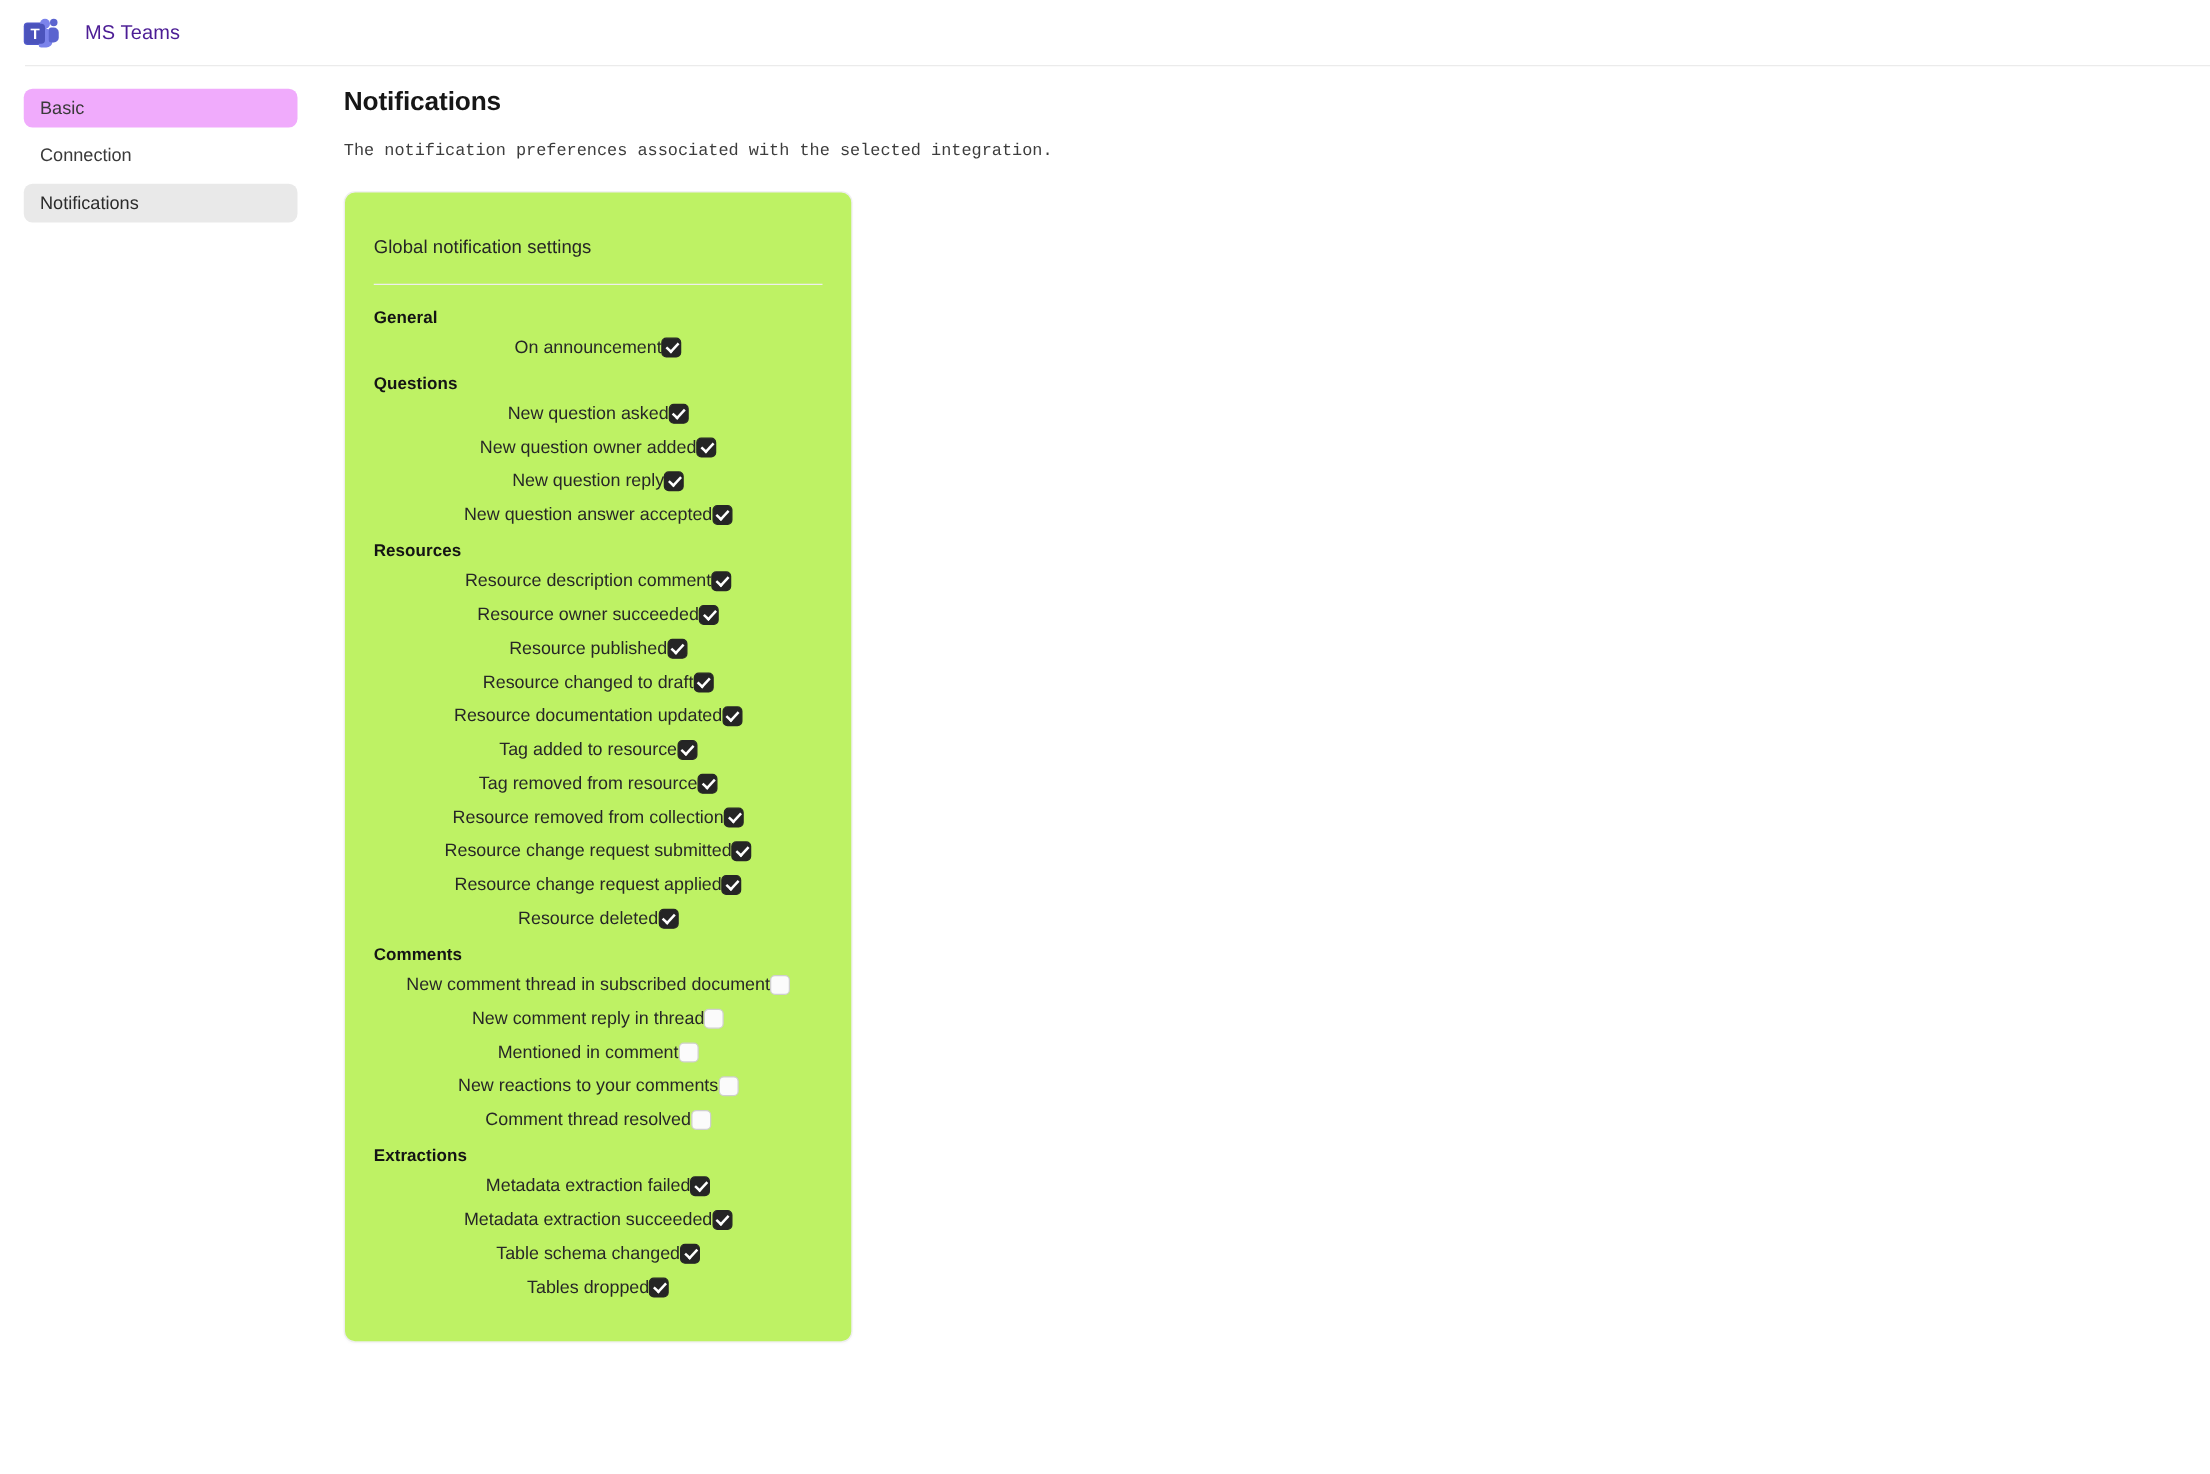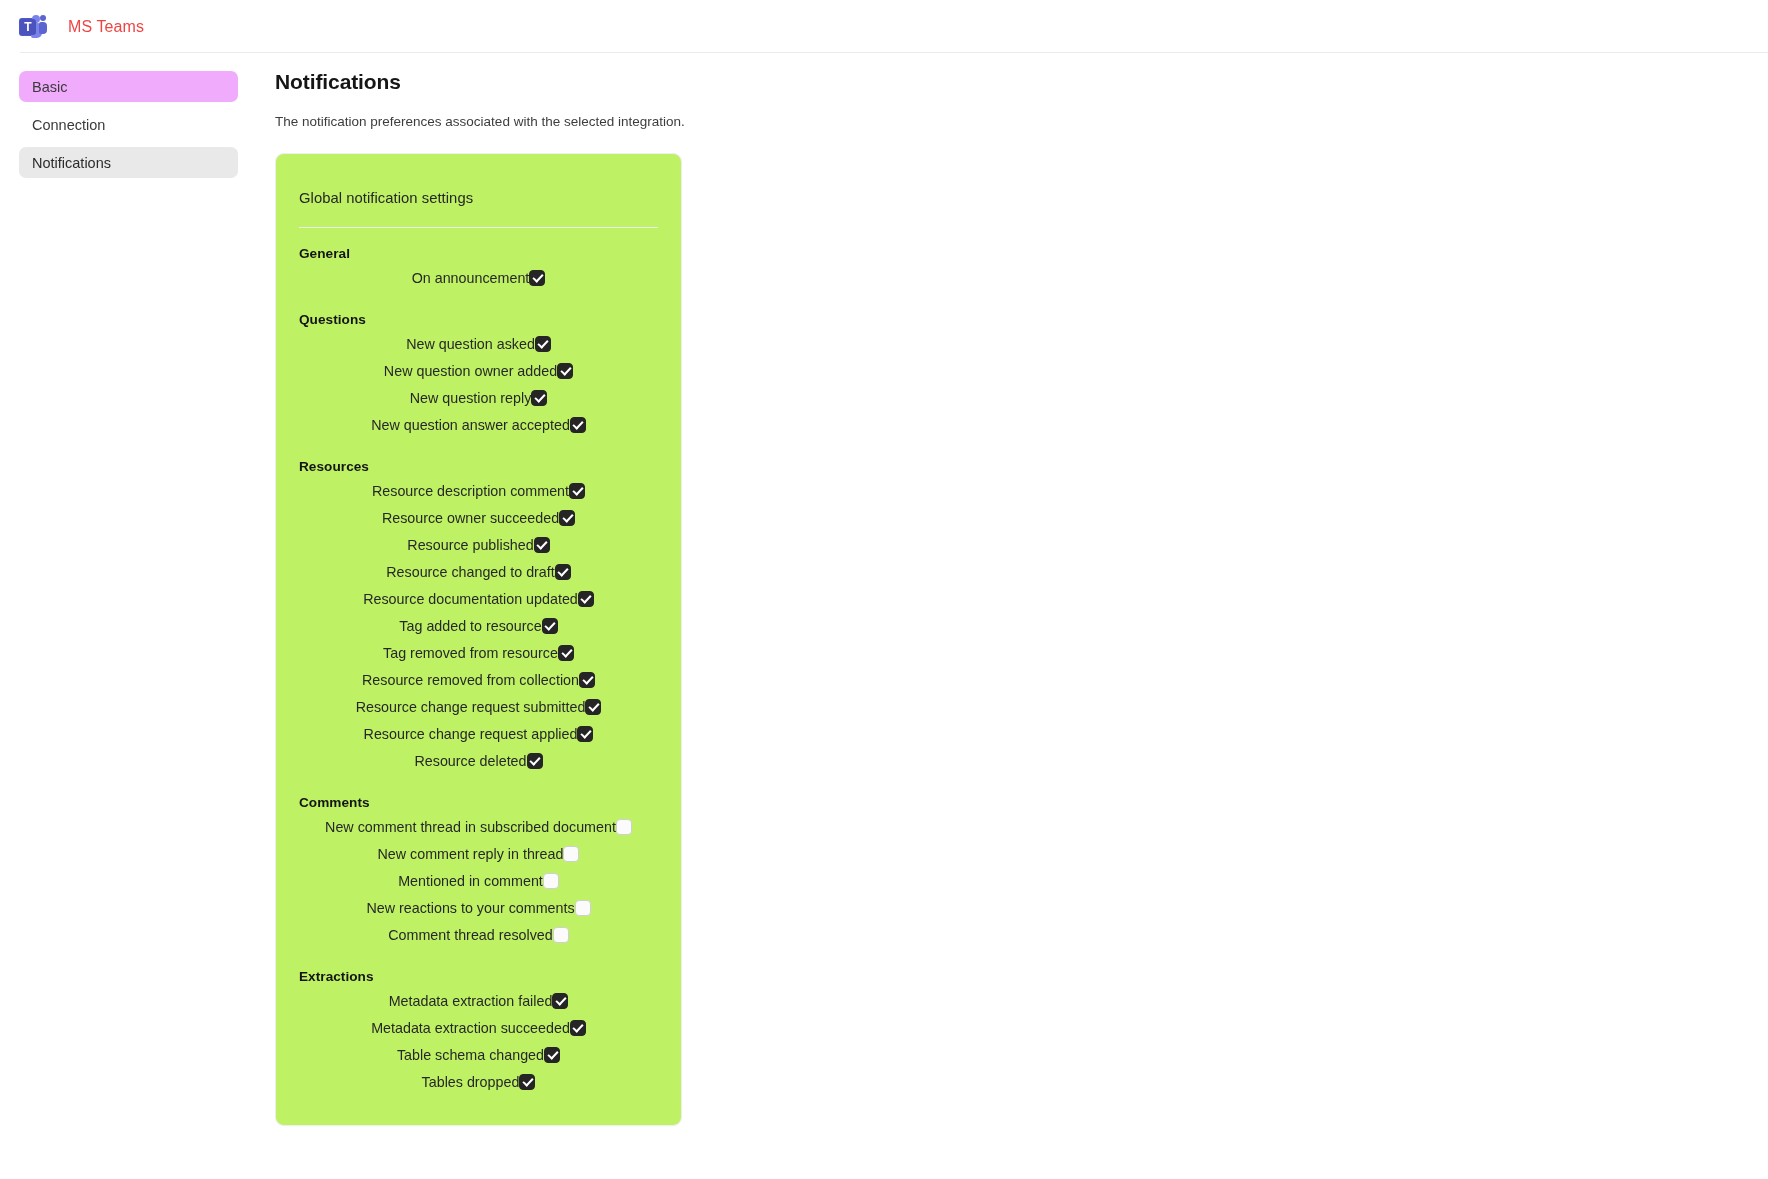--- a/index.html
+++ b/index.html
@@ -82,21 +82,21 @@
   .logo-head-sm {
     position: absolute;
     left: 22px; top: 3px;
     width: 6px; height: 6px;
     border-radius: 50%;
     background: #5b64cf;
   }
   .app-title {
     margin-left: 20px;
     font-size: 16px;
-    color: #ef4444;
+    color: #4c1d95;
     letter-spacing: 0.1px;
   }
 
   
   .shell { display: flex; align-items: flex-start; }
 
   .sidebar {
     width: 257px;
     flex: 0 0 257px;
     padding: 18px 19px 0 19px;
@@ -121,20 +121,21 @@
     font-size: 21px;
     font-weight: 700;
     color: #161616;
     margin: 0 0 0 2px;
     letter-spacing: -0.1px;
   }
   .page-sub {
     margin: 20px 0 0 2px;
     font-size: 13.5px;
     color: #3d3d3d;
+    font-family: Liberation Mono, monospace;
   }
 
   .card {
     margin-top: 24px;
     margin-left: 2px;
     width: 407px;
     border: 1px solid #eeeeee;
     border-radius: 9px;
     background: #bef264;
     padding: 0 23px;
@@ -145,21 +146,21 @@
     color: #262626;
     padding: 36px 0 0 0;
     letter-spacing: 0.05px;
   }
   .card-rule {
     height: 1px;
     background: #eeeeee;
     margin: 21px 0 0 0;
   }
 
-  .group { margin-top: 21px; }
+  .group { margin-top: 8px; }
   .group:first-of-type { margin-top: 18px; }
   .group-title {
     font-size: 13.6px;
     font-weight: 700;
     color: #141414;
     margin-bottom: 3px;
     letter-spacing: 0.05px;
   }
 
   .pref-row {

